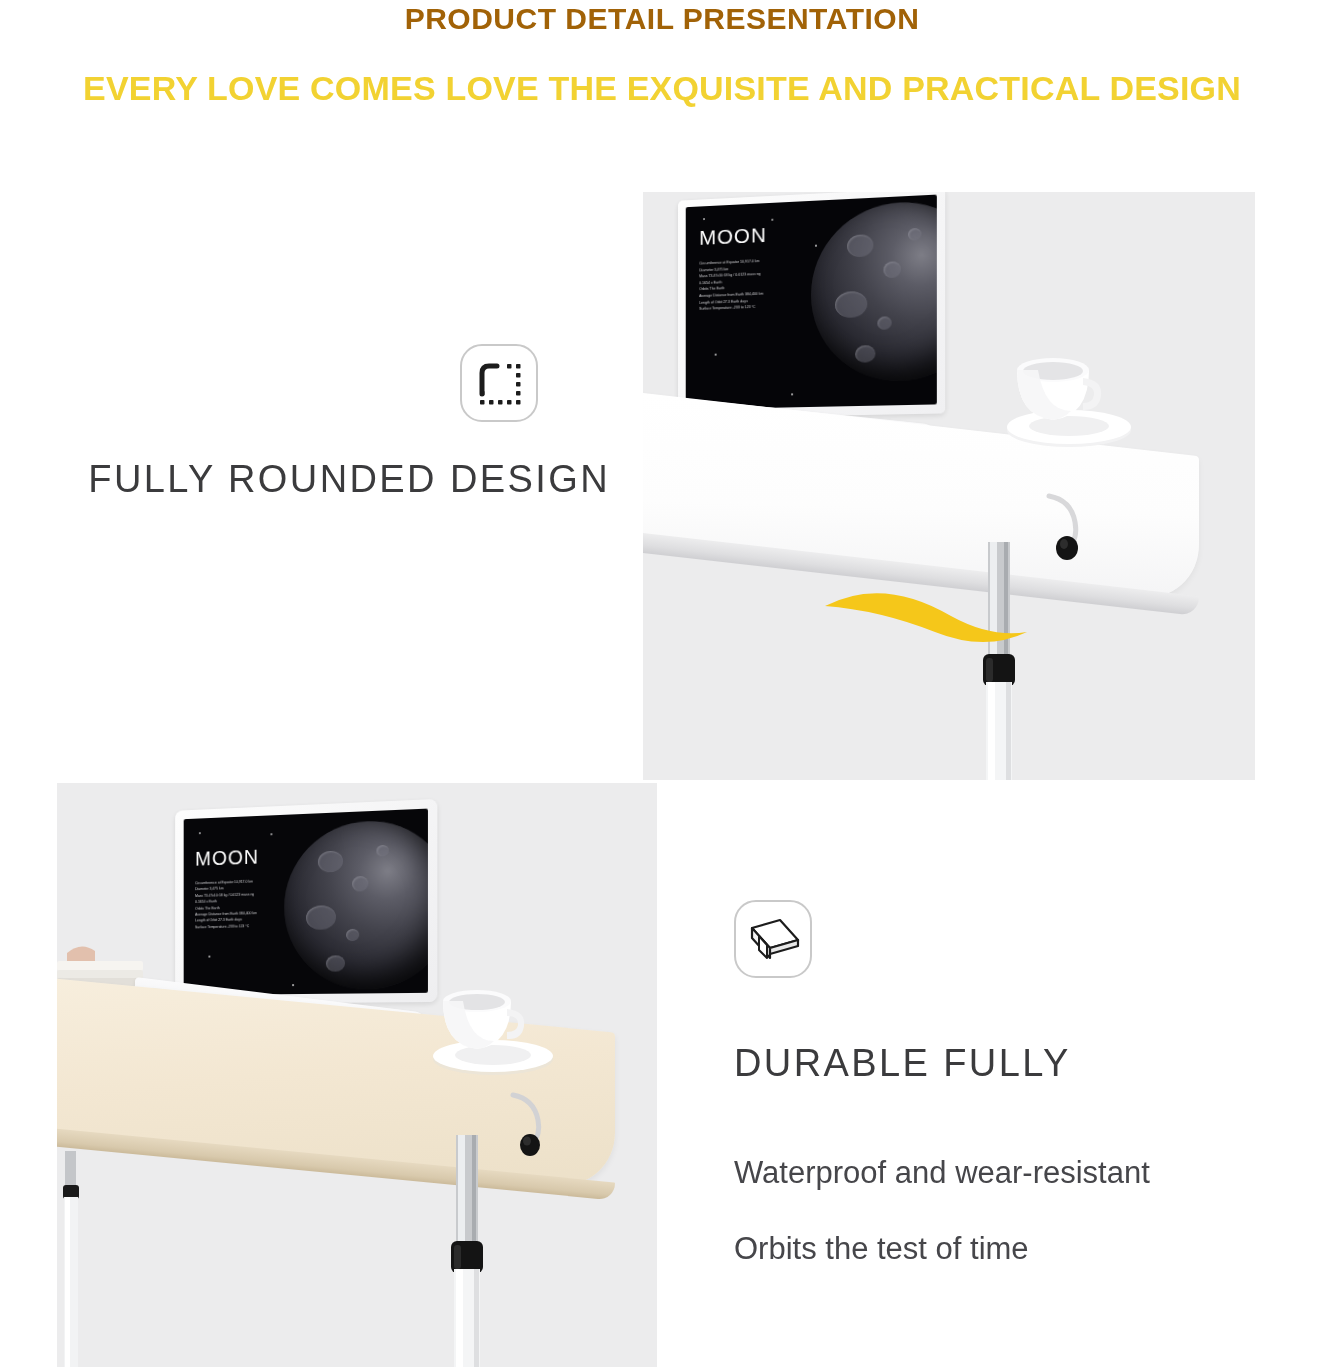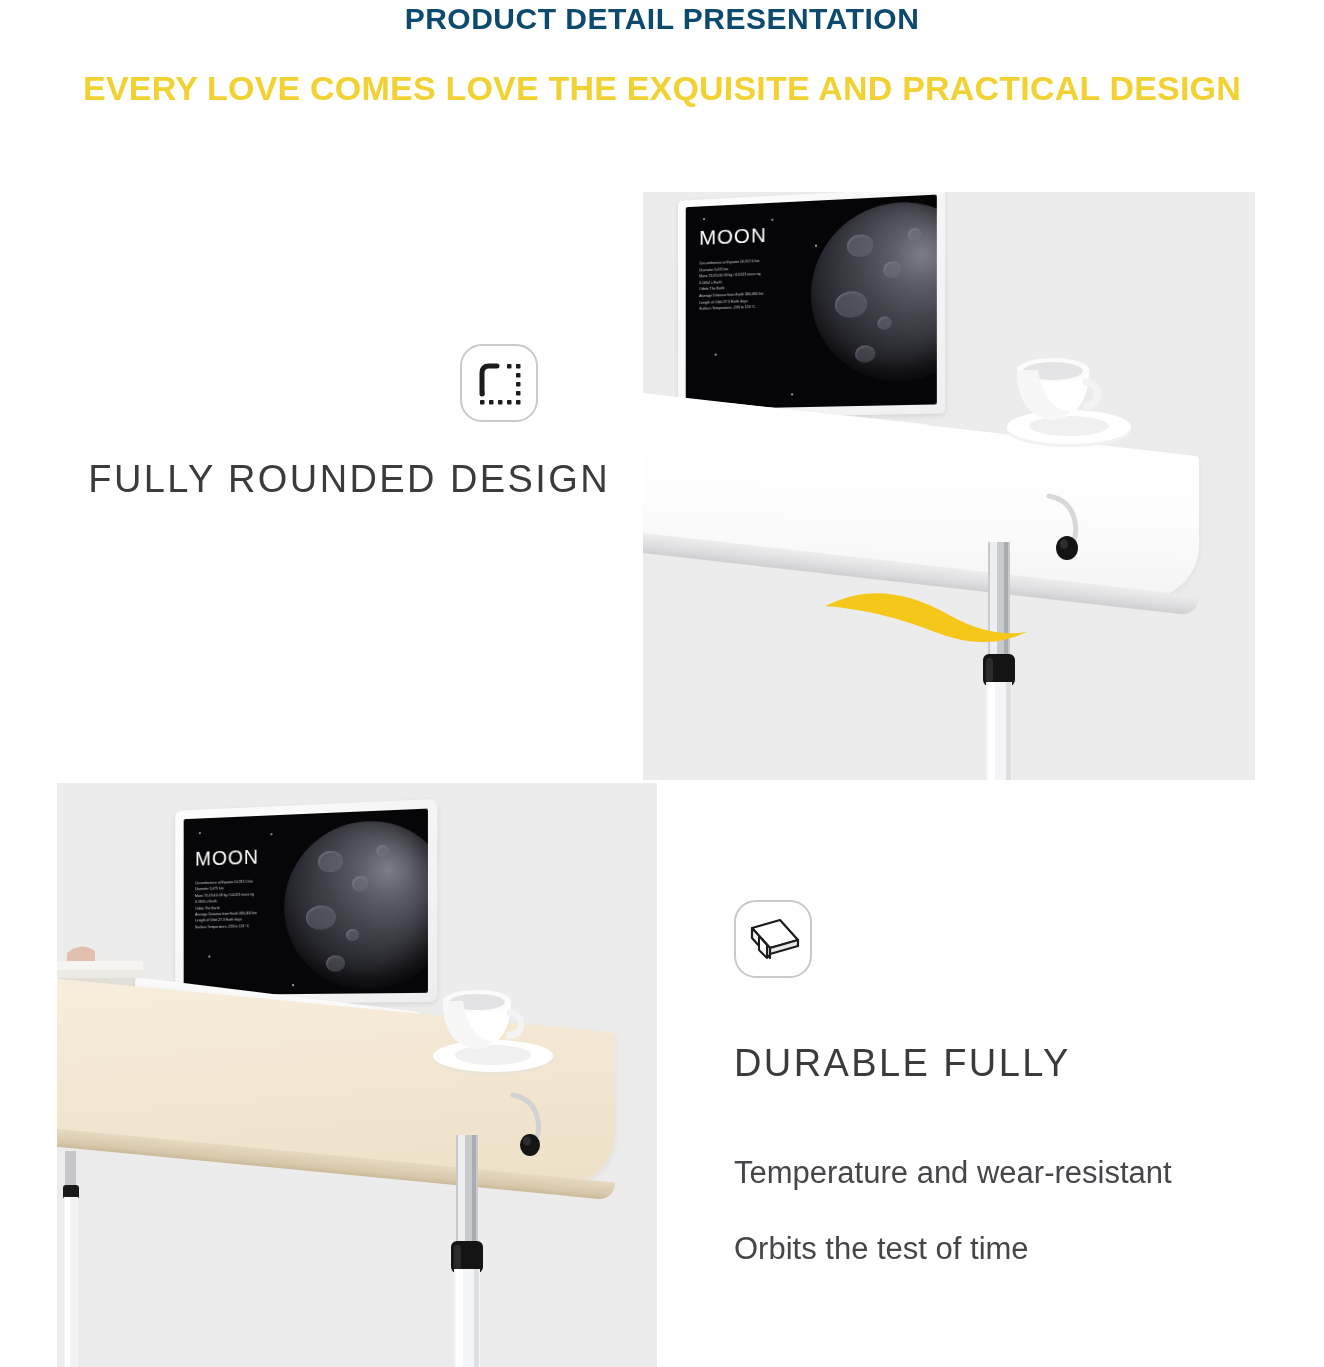--- a/index.html
+++ b/index.html
@@ -13,21 +13,21 @@
   }
 
   
   #header { position:absolute; left:0; top:0; width:1324px; height:120px; }
 
   #header-line-1 {
     position:absolute; top:2px; left:0; width:1324px;
     text-align:center;
     font-size:30px; font-weight:700;
     letter-spacing:0.5px;
-    color:#0c4a6e;
+    color:#a16207;
     white-space:nowrap;
   }
   #header-line-2 {
     position:absolute; top:69px; left:0; width:1324px;
     text-align:center;
     font-size:34px; font-weight:700;
     letter-spacing:0.2px;
     color:#f2d232;
     white-space:nowrap;
   }
@@ -513,16 +513,16 @@
         <path d="M23 34 L31 43 L31 56 L23 48 Z" fill="#ffffff" stroke="#1c1c1c" stroke-width="2" stroke-linejoin="round"></path>
       </svg>
     </div>
   </div>
 
   <div id="db-title">
     <span class="feature-title">DURABLE FULLY</span>
   </div>
 
   <div id="db-lines">
-    <div class="feature-line">Temperature and wear-resistant</div>
+    <div class="feature-line">Waterproof and wear-resistant</div>
     <div class="feature-line">Orbits the test of time</div>
   </div>
 </div>
 
 </body></html>

